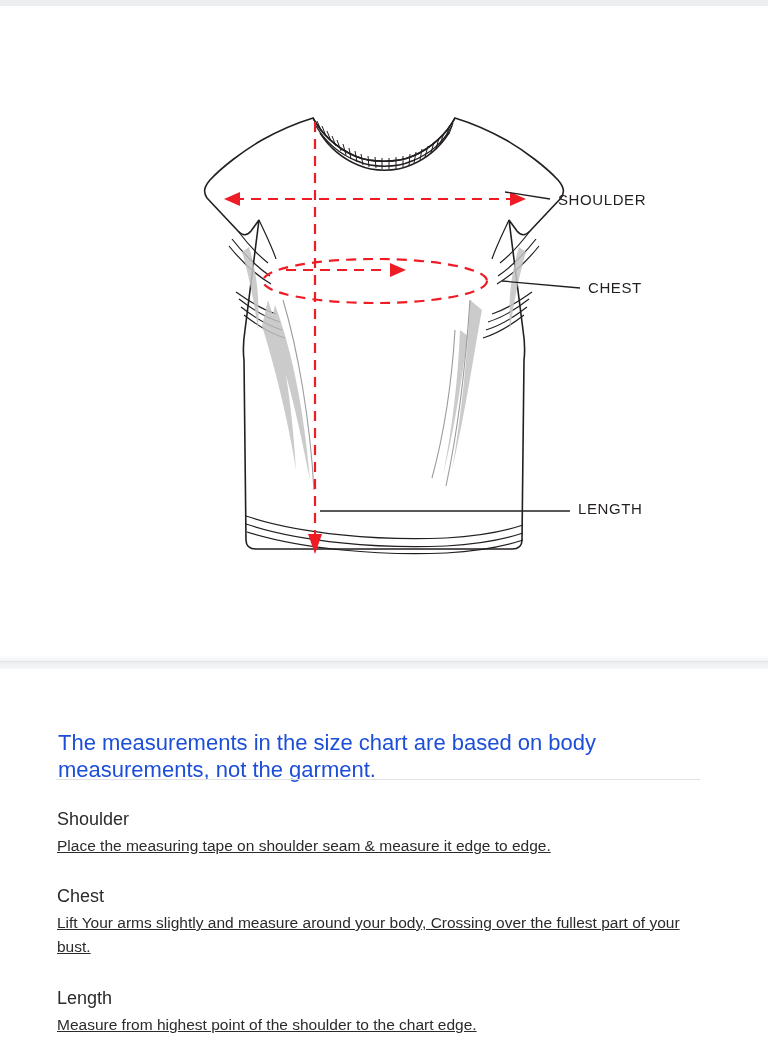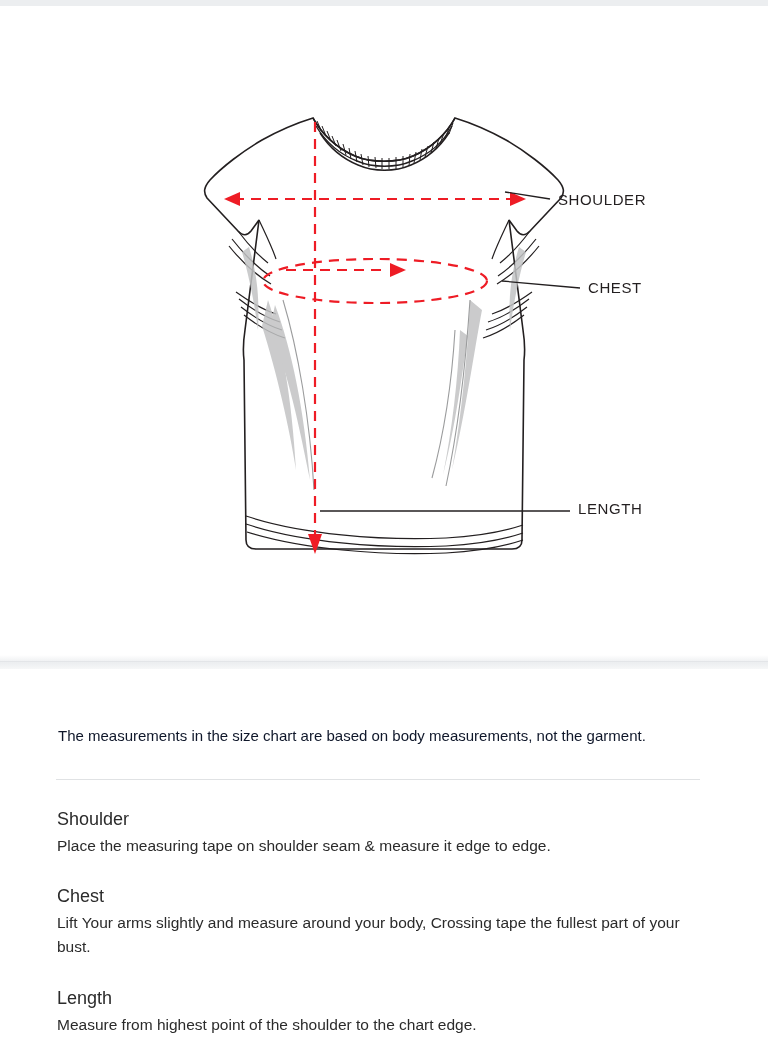--- a/index.html
+++ b/index.html
@@ -75,23 +75,23 @@
     width: 768px;
     height: 369px;
     background: #ffffff;
   }
   .intro {
     position: absolute;
     left: 58px;
     top: 38px;
     width: 650px;
     font-family: "Liberation Sans", sans-serif;
-    font-size: 15px;
+    font-size: 22px;
     line-height: 27px;
-    color: #0f172a;
+    color: #1d4ed8;
   }
   .hr {
     position: absolute;
     left: 56px;
     top: 110px;
     width: 644px;
     height: 1px;
     background: #e0e2e4;
   }
   .section {
@@ -105,20 +105,21 @@
     color: #2b2b2b;
     margin: 0 0 4px 0;
     font-weight: normal;
   }
   .section-body {
     font-family: "Liberation Sans", sans-serif;
     font-size: 15.5px;
     line-height: 24px;
     color: #2b2b2b;
     margin: 0;
+    text-decoration: underline;
   }
   .sec-shoulder { top: 140px; }
   .sec-chest    { top: 217px; }
   .sec-length   { top: 319px; }
 </style>
 </head>
 <body>
 
 <div class="diagram-area">
 
@@ -245,20 +246,20 @@
 
   <div class="hr"></div>
 
   <div class="section sec-shoulder">
     <h3 class="section-title">Shoulder</h3>
     <p class="section-body">Place the measuring tape on shoulder seam &amp; measure it edge to edge.</p>
   </div>
 
   <div class="section sec-chest">
     <h3 class="section-title">Chest</h3>
-    <p class="section-body">Lift Your arms slightly and measure around your body, Crossing tape the fullest part of your bust.</p>
+    <p class="section-body">Lift Your arms slightly and measure around your body, Crossing over the fullest part of your bust.</p>
   </div>
 
   <div class="section sec-length">
     <h3 class="section-title">Length</h3>
     <p class="section-body">Measure from highest point of the shoulder to the chart edge.</p>
   </div>
 </div>
 
 </body></html>

